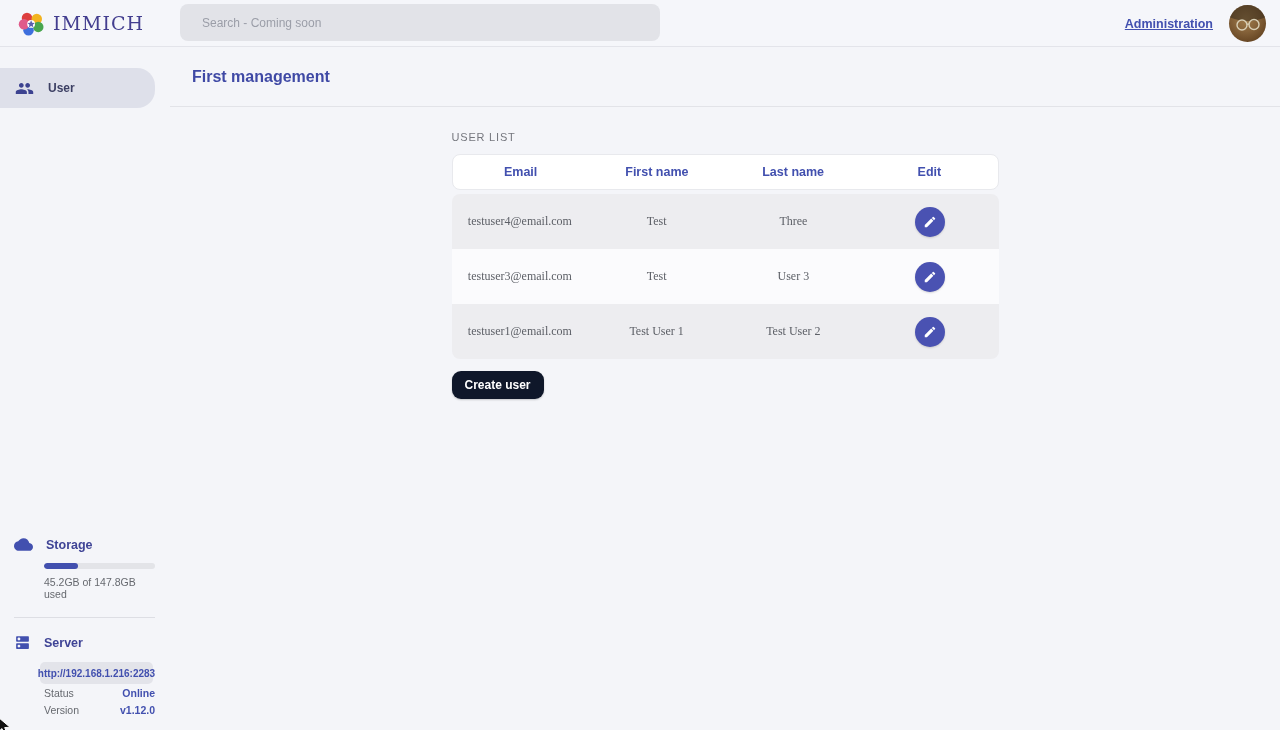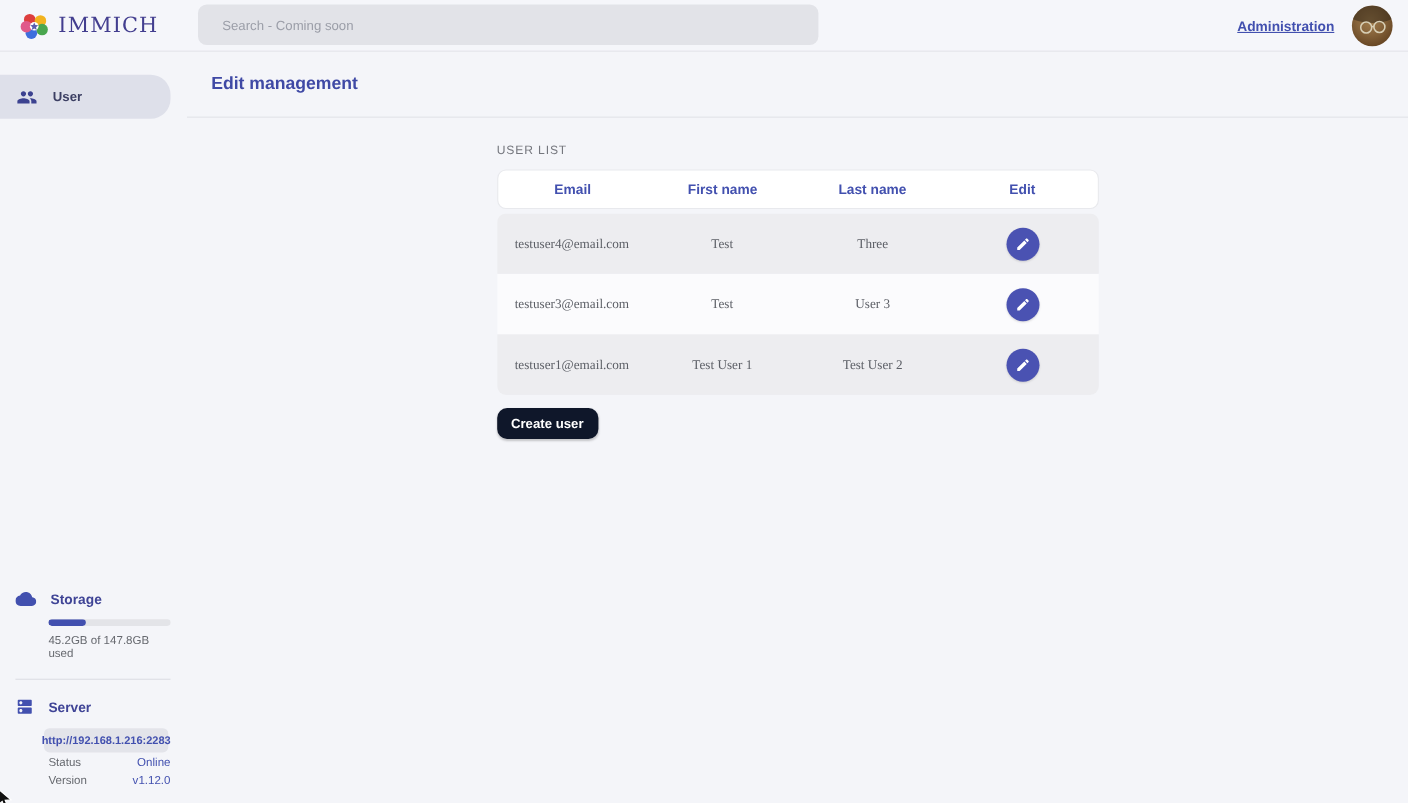--- a/index.html
+++ b/index.html
@@ -20,21 +20,21 @@
     z-index: 5;
   }
   .logo { display: flex; align-items: center; gap: 8px; padding-left: 18px; width: 162px; }
   .logo-wordmark {
     font-family: "DejaVu Serif", serif;
     font-size: 19px; letter-spacing: 1px;
     color: #433e8f; font-weight: 400;
   }
   .search-input {
     position: absolute; left: 180px; top: 4px;
-    width: 564px; height: 37px;
+    width: 480px; height: 37px;
     background: #e2e3e8; border: none; border-radius: 8px;
     padding: 0 14px 0 22px; font-size: 12px; color: #565a66;
     font-family: "Liberation Sans", sans-serif;
     outline: none;
   }
   .search-input::placeholder { color: #9b9ea8; }
   .header-right {
     position: absolute; right: 14px; top: 0; height: 47px;
     display: flex; align-items: center; gap: 16px;
   }
@@ -79,21 +79,21 @@
     background: #e3e4ea; border-radius: 5px;
     display: flex; align-items: center; justify-content: center;
     font-size: 10px; font-weight: 700; color: #4250af;
   }
   .kv {
     display: flex; justify-content: space-between; align-items: center;
     margin: 0 0 0 44px; height: 17px;
   }
   .kv:first-of-type { margin-top: 9px; }
   .kv .k { font-size: 10.5px; color: #66696f; }
-  .kv .v { font-size: 10.5px; font-weight: 400; color: #4250af; }
+  .kv .v { font-size: 10.5px; font-weight: 700; color: #4250af; }
 
   
   main { position: absolute; top: 47px; left: 170px; right: 0; bottom: 0; }
   .title-bar {
     height: 60px; display: flex; align-items: center; padding-left: 22px;
     border-bottom: 1px solid #e2e3e8;
   }
   .title-bar h1 { font-size: 16px; font-weight: 700; color: #3f49a5; }
   .content { width: 547px; margin: 12px auto; padding-top: 12px; }
   .section-label {
@@ -204,21 +204,21 @@
       <div class="kv">
         <span class="k">Version</span>
         <span class="v">v1.12.0</span>
       </div>
     </div>
   </div>
 </aside>
 
 <main>
   <div class="title-bar">
-    <h1>Edit management</h1>
+    <h1>First management</h1>
   </div>
   <section class="content">
     <div class="section-label">USER LIST</div>
     <div class="table-head">
       <div class="col">Email</div>
       <div class="col">First name</div>
       <div class="col">Last name</div>
       <div class="col">Edit</div>
     </div>
     <div class="table-body">

